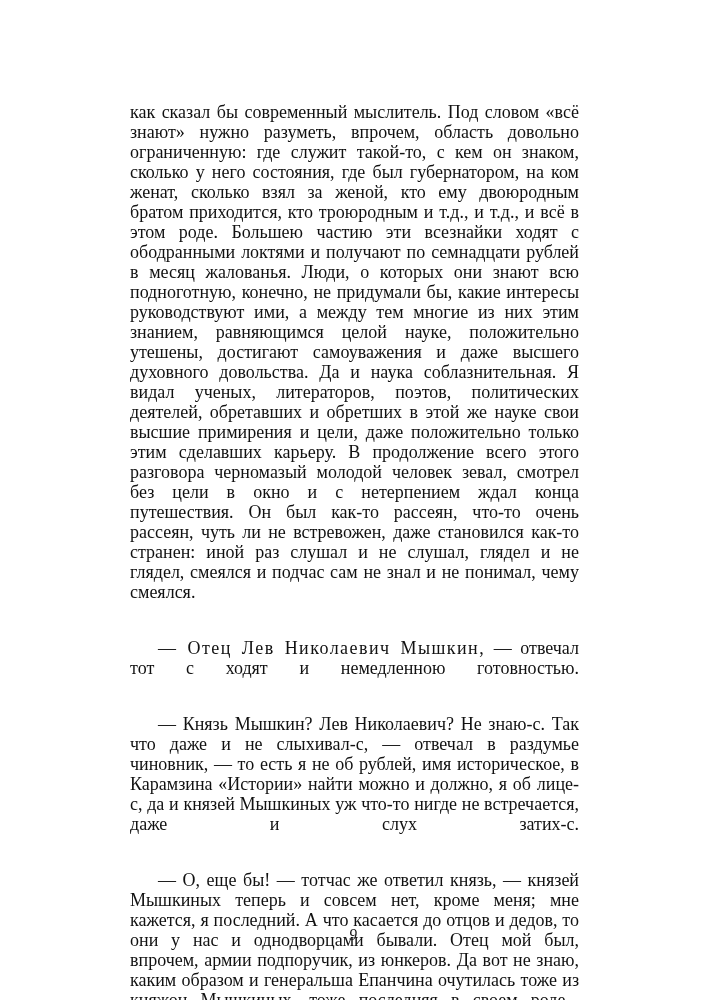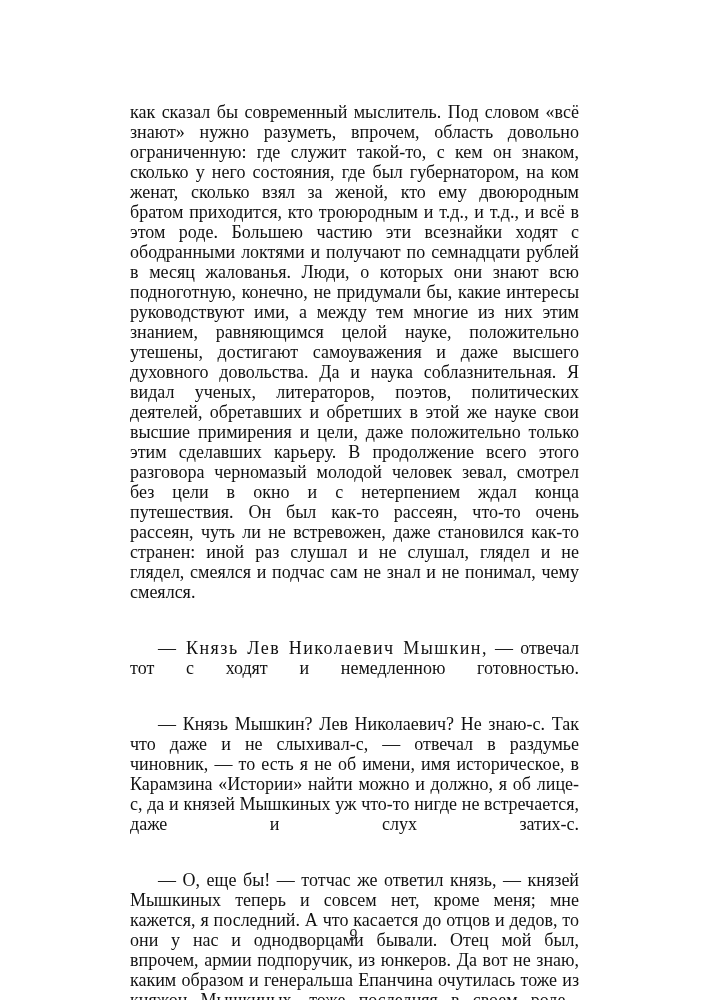--- a/index.html
+++ b/index.html
@@ -72,23 +72,23 @@
 </head>
 <body>
 
 <div id="book-page">
 
   <div id="text-column">
 
     <p class="para cont">как сказал бы современный мыслитель. Под словом «всё знают» нужно разуметь, впрочем, область довольно ограниченную: где служит такой-то, с кем он знаком, сколько у него состояния, где был губернатором, на ком женат, сколько взял за женой, кто ему двоюродным братом приходится, кто троюродным и т.д., и т.д., и всё в этом роде. Большею частию эти всезнайки ходят с ободранными локтями и получают по семнадцати рублей в месяц жалованья. Люди, о которых они знают всю подноготную, конечно, не придумали бы, какие интересы руководствуют ими, а между тем многие из них этим знанием, равняющимся целой науке, положительно утешены, достигают самоуважения и даже высшего духовного довольства. Да и наука соблазнительная. Я видал ученых, литераторов, поэтов, политических деятелей, обретавших и обретших в этой же науке свои высшие примирения и цели, даже положительно только этим сделавших карьеру. В продолжение всего этого разговора черномазый молодой человек зевал, смотрел без цели в окно и с нетерпением ждал конца путешествия. Он был как-то рассеян, что-то очень рассеян, чуть ли не встревожен, даже становился как-то странен: иной раз слушал и не слушал, глядел и не глядел, смеялся и подчас сам не знал и не понимал, чему смеялся.</p>
 
 
-    <p class="para"><span class="spaced">— Князь Лев Николаевич Мышкин,</span><span> —  отвечал тот с ходят и немедленною готовностью.</span></p>
+    <p class="para"><span class="spaced">— Отец Лев Николаевич Мышкин,</span><span> —  отвечал тот с ходят и немедленною готовностью.</span></p>
 
-    <p class="para">— Князь Мышкин? Лев Николаевич? Не знаю-с. Так что даже и не слыхивал-с, — отвечал в раздумье чиновник, — то есть я не об имени, имя историческое, в Карамзина «Истории» найти можно и должно, я об лице-с, да и князей Мышкиных уж что-то нигде не встречается, даже и слух затих-с.</p>
+    <p class="para">— Князь Мышкин? Лев Николаевич? Не знаю-с. Так что даже и не слыхивал-с, — отвечал в раздумье чиновник, — то есть я не об рублей, имя историческое, в Карамзина «Истории» найти можно и должно, я об лице-с, да и князей Мышкиных уж что-то нигде не встречается, даже и слух затих-с.</p>
 
     <p class="para">— О, еще бы! — тотчас же ответил князь, — князей Мышкиных теперь и совсем нет, кроме меня; мне кажется, я последний. А что касается до отцов и дедов, то они у нас и однодворцами бывали. Отец мой был, впрочем, армии подпоручик, из юнкеров. Да вот не знаю, каким образом и генеральша Епанчина очутилась тоже из княжон Мышкиных, тоже последняя в своем роде...</p>
 
   </div>
 
   <div id="folio">9</div>
 
 </div>
 
 </body></html>

